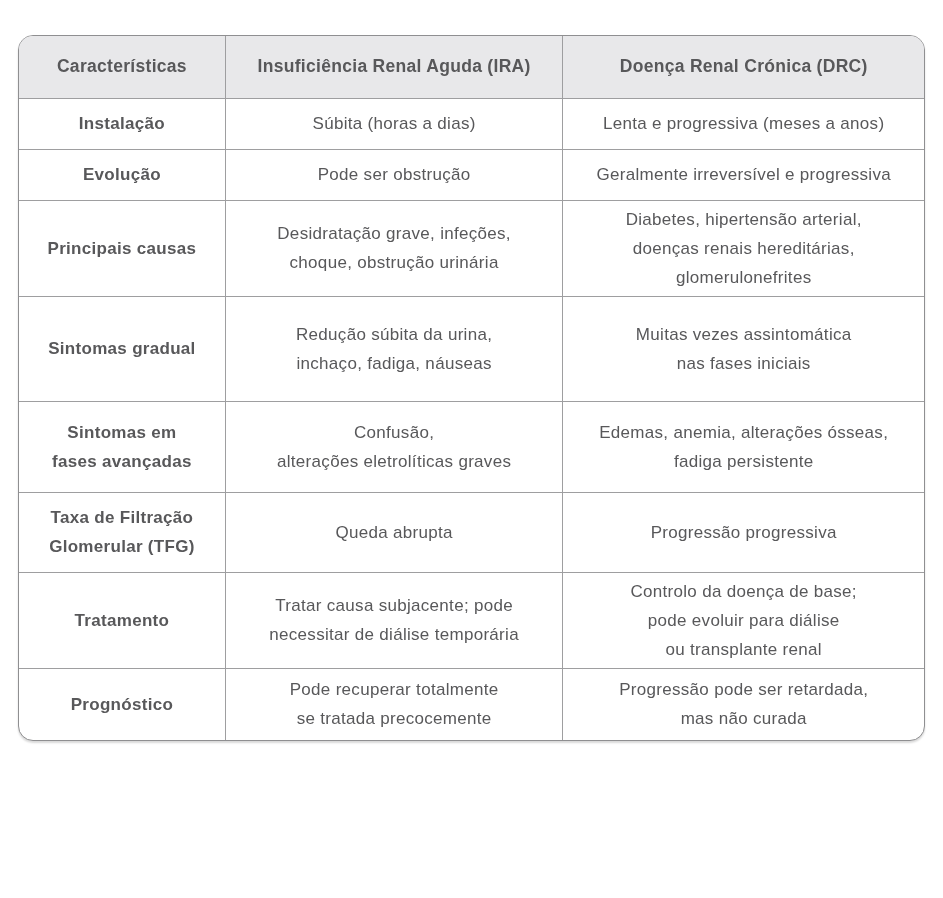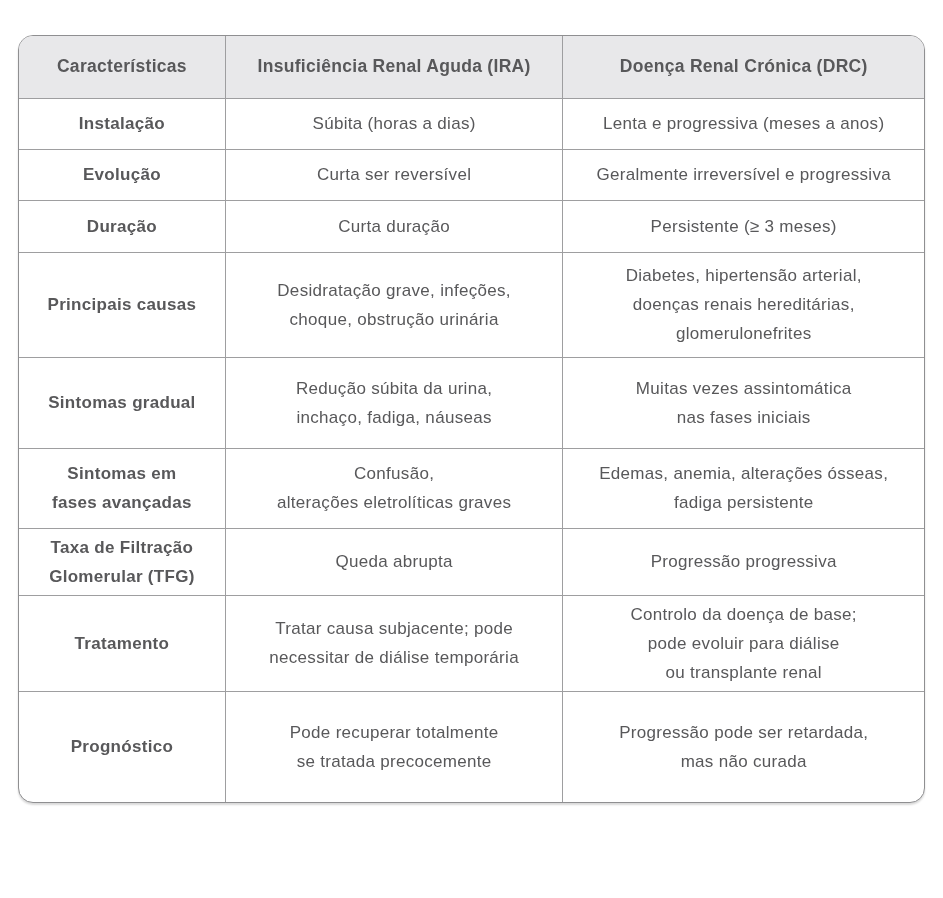--- a/index.html
+++ b/index.html
@@ -89,29 +89,24 @@
     </thead>
     <tbody>
   <tr>
     <td class="col-feature">Instalação</td>
     <td class="col-ira">Súbita (horas a dias)</td>
     <td class="col-drc">Lenta e progressiva (meses a anos)</td>
   </tr>
 
   <tr>
     <td class="col-feature">Evolução</td>
-    <td class="col-ira">Curta ser reversível</td>
+    <td class="col-ira">Pode ser obstrução</td>
     <td class="col-drc">Geralmente irreversível e progressiva</td>
   </tr>
 
-  <tr>
-    <td class="col-feature">Duração</td>
-    <td class="col-ira">Curta duração</td>
-    <td class="col-drc">Persistente (≥ 3 meses)</td>
-  </tr>
 
   <tr>
     <td class="col-feature">Principais causas</td>
     <td class="col-ira">Desidratação grave, infeções,
 choque, obstrução urinária</td>
     <td class="col-drc">Diabetes, hipertensão arterial,
 doenças renais hereditárias,
 glomerulonefrites</td>
   </tr>
 

